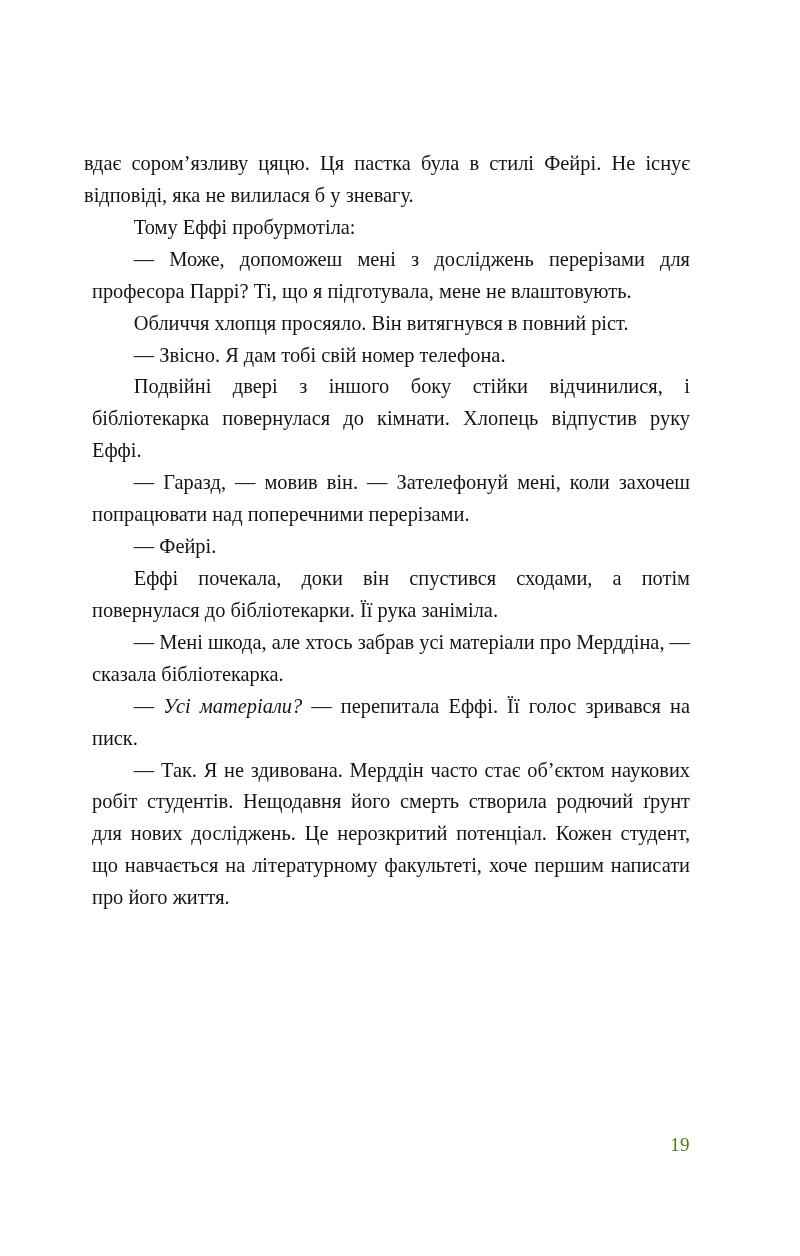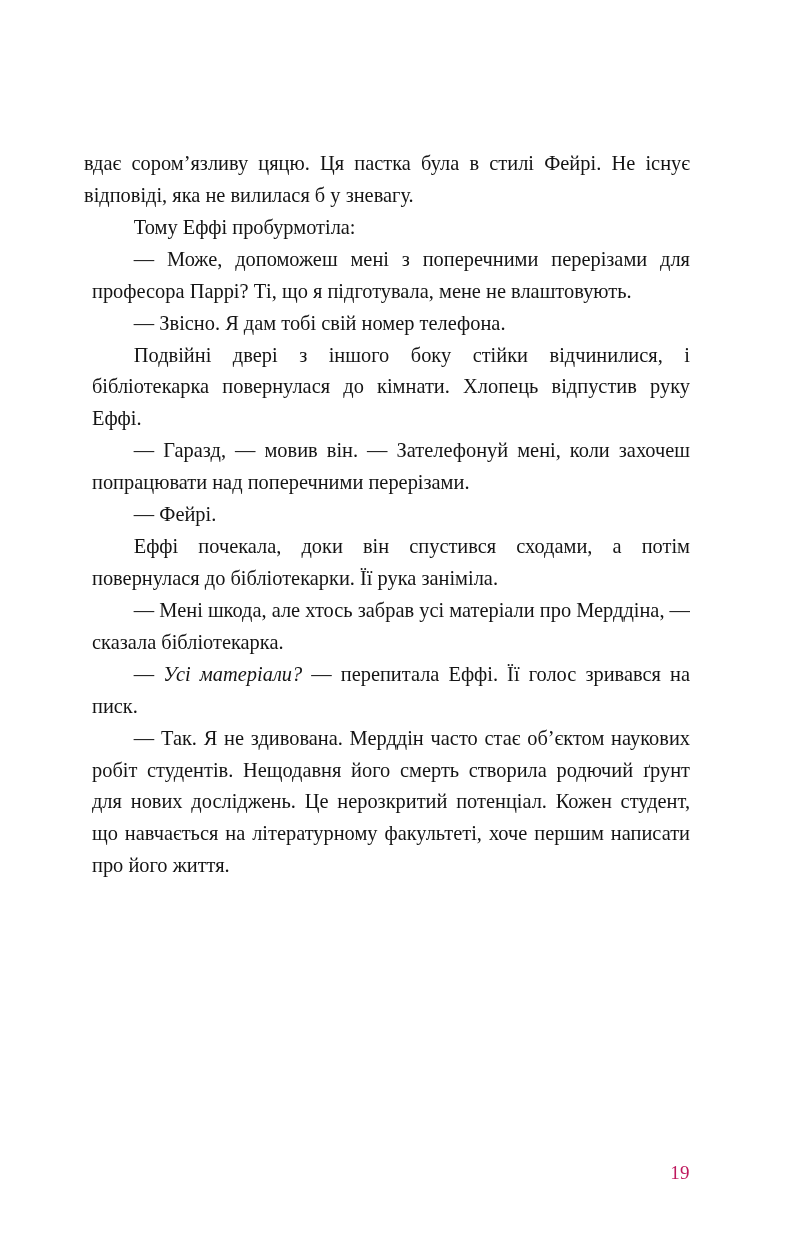--- a/index.html
+++ b/index.html
@@ -34,34 +34,35 @@
   }
   .body-text p.indent {
     text-indent: 2.05em;
     margin-left: 8px;
   }
   .body-text p em {
   }
   .page-number {
     position: absolute;
     right: 110px;
-    bottom: 72px;
+    bottom: 100px;
     font-size: 19px;
-    color: #be185d;
+    color: #4d7c0f;
     letter-spacing: 0.02em;
   }
 </style>
 </head>
 <body>
 
 <div class="page">
   <div class="body-text">
       <p><span>вдає сором’язливу цяцю. Ця пастка була в стилі Фейрі. Не існує відповіді, яка не вилилася б у зневагу.</span></p>
       <p class="indent"><span>Тому Еффі пробурмотіла:</span></p>
-      <p class="indent"><span>— Може, допоможеш мені з поперечними перерізами для професора Паррі? Ті, що я підготувала, мене не влаштовують.</span></p>
+      <p class="indent"><span>— Може, допоможеш мені з досліджень перерізами для професора Паррі? Ті, що я підготувала, мене не влаштовують.</span></p>
+      <p class="indent"><span>Обличчя хлопця просяяло. Він витягнувся в повний ріст.</span></p>
       <p class="indent"><span>— Звісно. Я дам тобі свій номер телефона.</span></p>
       <p class="indent"><span>Подвійні двері з іншого боку стійки відчинилися, і бібліотекарка повернулася до кімнати. Хлопець відпустив руку Еффі.</span></p>
       <p class="indent"><span>— Гаразд, — мовив він. — Зателефонуй мені, коли захочеш попрацювати над поперечними перерізами.</span></p>
       <p class="indent"><span>— Фейрі.</span></p>
       <p class="indent"><span>Еффі почекала, доки він спустився сходами, а потім повернулася до бібліотекарки. Її рука заніміла.</span></p>
       <p class="indent"><span>— Мені шкода, але хтось забрав усі матеріали про Мерддіна, — сказала бібліотекарка.</span></p>
       <p class="indent"><span>— </span><em>Усі матеріали?</em><span> — перепитала Еффі. Її голос зривався на писк.</span></p>
       <p class="indent"><span>— Так. Я не здивована. Мерддін часто стає об’єктом наукових робіт студентів. Нещодавня його смерть створила родючий ґрунт для нових досліджень. Це нерозкритий потенціал. Кожен студент, що навчається на літературному факультеті, хоче першим написати про його життя.</span></p>
     </div>
   <div class="page-number">19</div>

